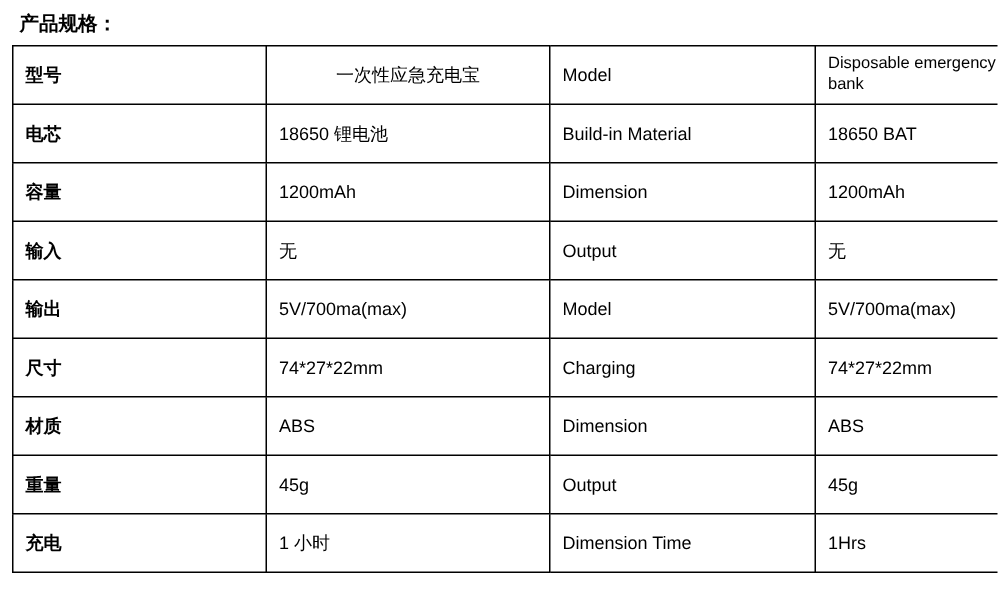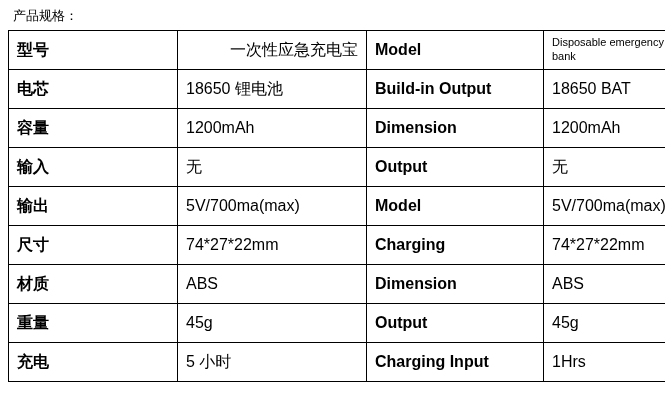--- a/index.html
+++ b/index.html
@@ -18,84 +18,84 @@
     position: relative;
     width: 665px;
     height: 400px;
     box-sizing: border-box;
   }
   .spec-title {
     position: absolute;
     left: 13px;
     top: 7px;
     font-size: 13px;
-    font-weight: normal;
+    font-weight: bold;
     letter-spacing: 0px;
     white-space: nowrap;
   }
   table.spec-table {
     position: absolute;
     left: 8px;
     top: 30px;
     width: 649px;
     border-collapse: collapse;
     table-layout: fixed;
   }
   table.spec-table td {
     border: 1px solid #000000;
     height: 38px;
     padding: 0 8px;
     vertical-align: middle;
-    font-size: 16px;
+    font-size: 12px;
     line-height: 1.25;
     overflow: hidden;
   }
   td.label-cn {
     width: 152px;
     font-weight: bold;
   }
   td.value-cn {
     width: 172px;
     font-weight: normal;
   }
   td.label-en {
     width: 160px;
-    font-weight: bold;
+    font-weight: normal;
     margin-top: 29px;
   }
   td.value-en {
     width: 165px;
     font-weight: normal;
   }
   td.value-en.small {
     font-size: 11px;
   }
   .center-cn {
-    text-align: right;
+    text-align: center;
   }
 </style>
 </head>
 <body>
 
 <div class="page">
 
   <div class="spec-title">产品规格：</div>
 
   <table class="spec-table">
     <tbody>
       <tr>
         <td class="label-cn">型号</td>
         <td class="value-cn center-cn">一次性应急充电宝</td>
         <td class="label-en">Model</td>
         <td class="value-en small">Disposable emergency charging bank</td>
       </tr>
       <tr>
         <td class="label-cn">电芯</td>
         <td class="value-cn">18650 锂电池</td>
-        <td class="label-en">Build-in Output</td>
+        <td class="label-en">Build-in Material</td>
         <td class="value-en">18650 BAT</td>
       </tr>
       <tr>
         <td class="label-cn">容量</td>
         <td class="value-cn">1200mAh</td>
         <td class="label-en">Dimension</td>
         <td class="value-en">1200mAh</td>
       </tr>
       <tr>
         <td class="label-cn">输入</td>
@@ -122,20 +122,20 @@
         <td class="value-en">ABS</td>
       </tr>
       <tr>
         <td class="label-cn">重量</td>
         <td class="value-cn">45g</td>
         <td class="label-en">Output</td>
         <td class="value-en">45g</td>
       </tr>
       <tr>
         <td class="label-cn">充电</td>
-        <td class="value-cn">5 小时</td>
-        <td class="label-en">Charging Input</td>
+        <td class="value-cn">1 小时</td>
+        <td class="label-en">Dimension Time</td>
         <td class="value-en">1Hrs</td>
       </tr>
     </tbody>
   </table>
 
 </div>
 
 </body></html>

